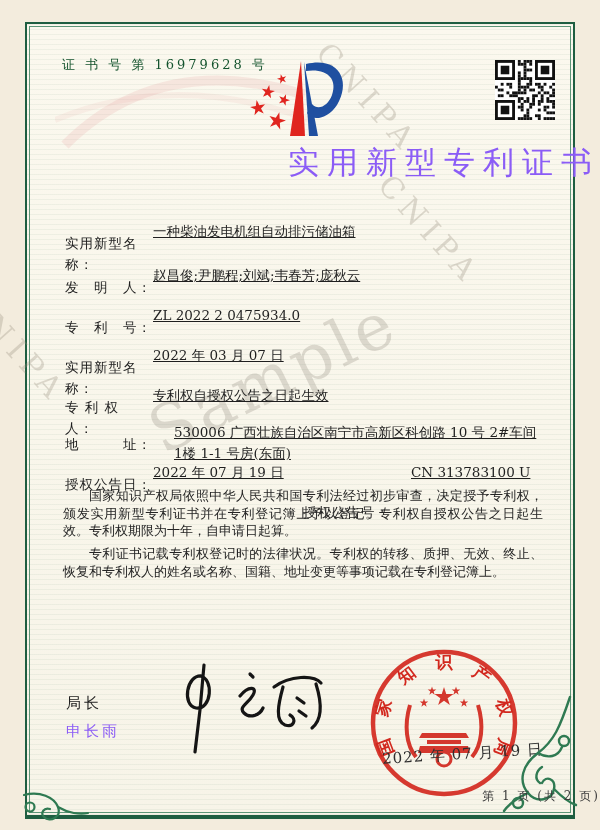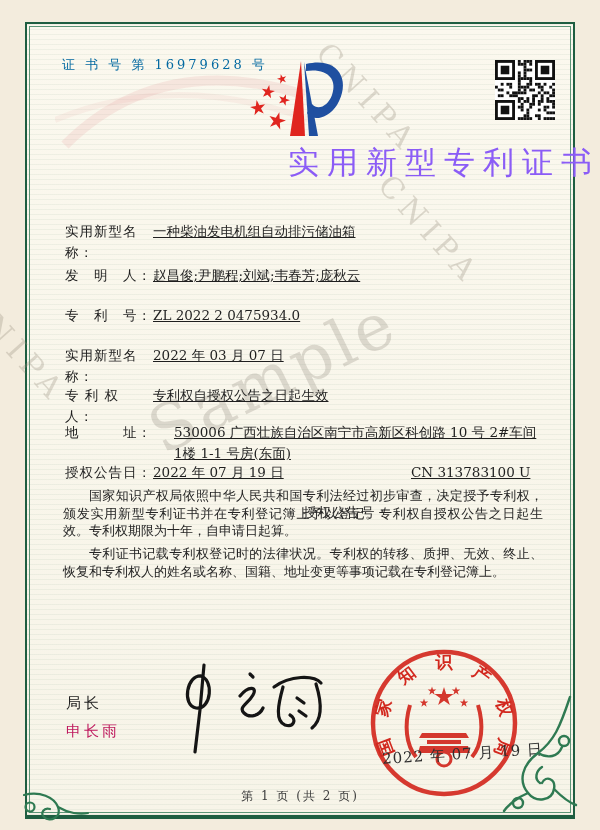--- a/index.html
+++ b/index.html
@@ -22,55 +22,55 @@
     border:1px solid #5d9678;
   }
   
   .wm{position:absolute;pointer-events:none;white-space:nowrap;font-family:"DejaVu Serif","Liberation Serif",serif;}
   .wm-sample{left:140px;top:340px;font-size:64px;color:rgba(125,115,103,0.24);transform:rotate(-26deg);letter-spacing:4px;}
   .wm-cnipa{font-size:30px;color:rgba(150,140,124,0.30);letter-spacing:7px;transform:rotate(48deg);}
   .wm-c1{left:300px;top:80px;}
   .wm-c2{left:362px;top:212px;}
   .wm-c3{left:-52px;top:330px;}
   
-  .cert-no{position:absolute;left:62px;top:56px;font-size:13px;letter-spacing:3px;color:#0369a1;}
+  .cert-no{position:absolute;left:62px;top:56px;font-size:13px;letter-spacing:3px;color:#14532d;}
   .logo{position:absolute;left:238px;top:54px;}
   .qr{position:absolute;left:495px;top:60px;}
   .title{
     position:absolute;left:0;top:142px;width:100%;text-align:right;
     font-size:31px;font-weight:normal;letter-spacing:8px;color:#8b5cf6;
   }
   
   .row{position:absolute;left:65px;width:482px;font-size:13.5px;line-height:21px;color:#1f1f1f;display:flex;}
-  .row .lbl{flex:0 0 88px;letter-spacing:1px;}
+  .row .lbl{flex:0 0 88px;letter-spacing:1px;margin-top:12px;}
   .row .val{flex:1;text-decoration:underline;}
   .r1{top:221px}.r2{top:265px}.r3{top:305px}.r4{top:345px}.r5{top:385px}
   .r6{top:422px}.r6 .val{max-width:396px;margin-left:21px;}
   .r7{top:462px}
   .r7 .val1{flex:0 0 150px;}
   .r7 .lbl2{flex:0 0 108px;letter-spacing:1px;margin-top:40px;}
   
   .para{position:absolute;left:63px;width:480px;font-size:13px;line-height:17.5px;
         text-align:justify;text-indent:2em;color:#242424;}
   .p1{top:487px}.p2{top:545px}
   
   .signer-title{position:absolute;left:66px;top:694px;font-size:15px;letter-spacing:3px;color:#1c1c1c;}
-  .signer-name{position:absolute;left:66px;top:722px;font-size:15px;letter-spacing:3px;color:#be185d;}
+  .signer-name{position:absolute;left:66px;top:722px;font-size:15px;letter-spacing:3px;color:#8b5cf6;}
   .signature{position:absolute;left:178px;top:660px;}
   
   .seal{position:absolute;left:366px;top:645px;}
   .seal-date{
     position:absolute;left:382px;top:744px;width:190px;font-size:15px;color:#2e2e2e;
     letter-spacing:1px;transform:rotate(-3.5deg);white-space:nowrap;
   }
   
   .flourish-right{position:absolute;left:496px;top:693px;}
   .flourish-bl{position:absolute;left:20px;top:789px;}
   .pink-arc{position:absolute;left:55px;top:40px;pointer-events:none;}
-  .footer{position:absolute;left:0;top:788px;width:100%;text-align:center;font-size:12px;color:#3a3a3a;letter-spacing:2px;}
+  .footer{position:absolute;left:0;top:788px;width:100%;text-align:right;font-size:12px;color:#3a3a3a;letter-spacing:2px;}
 </style>
 </head>
 <body>
 
 <div class="frame">
   <div class="frame-inner"></div>
 </div>
 
 <svg class="pink-arc" width="260" height="120">
   <path d="M10,105 Q105,10 250,55" stroke="rgba(228,150,150,0.18)" stroke-width="10" fill="none"></path>

